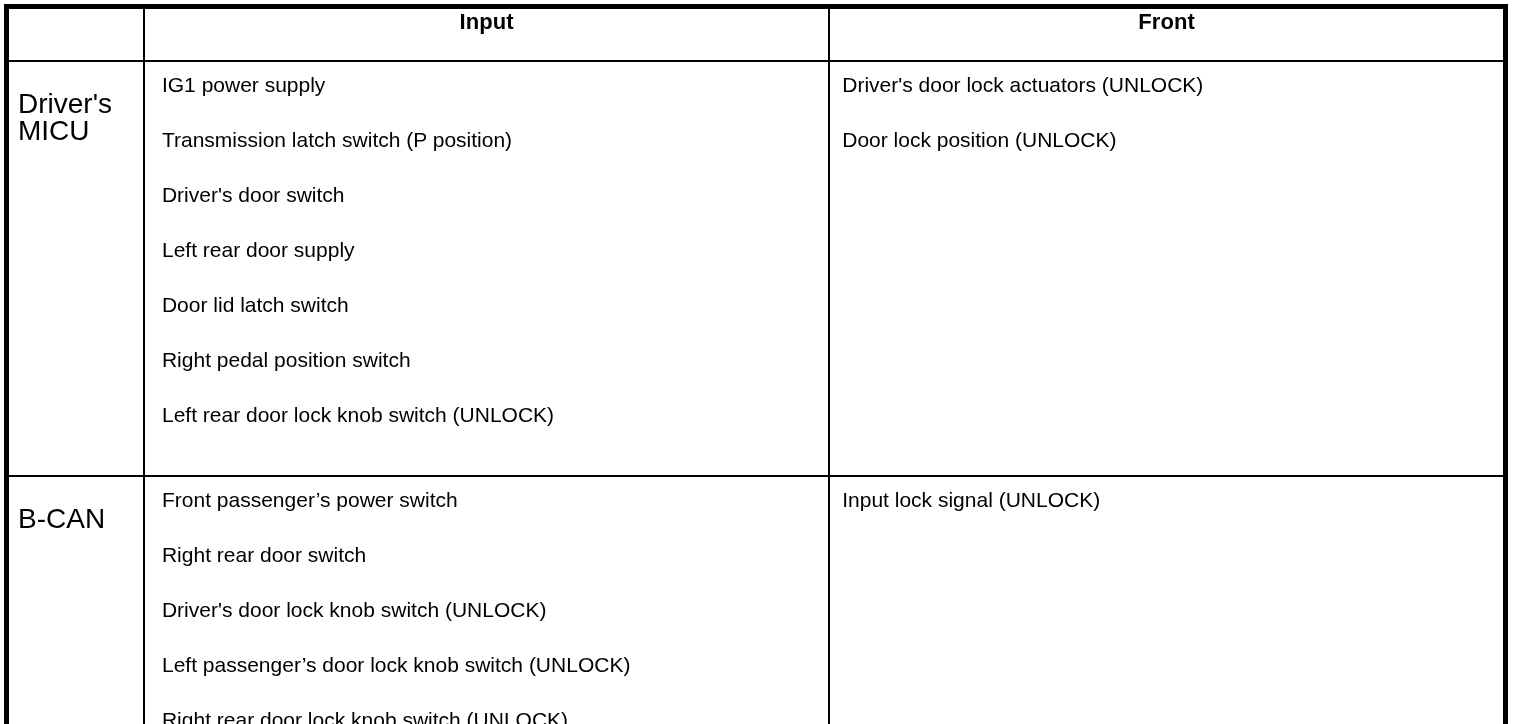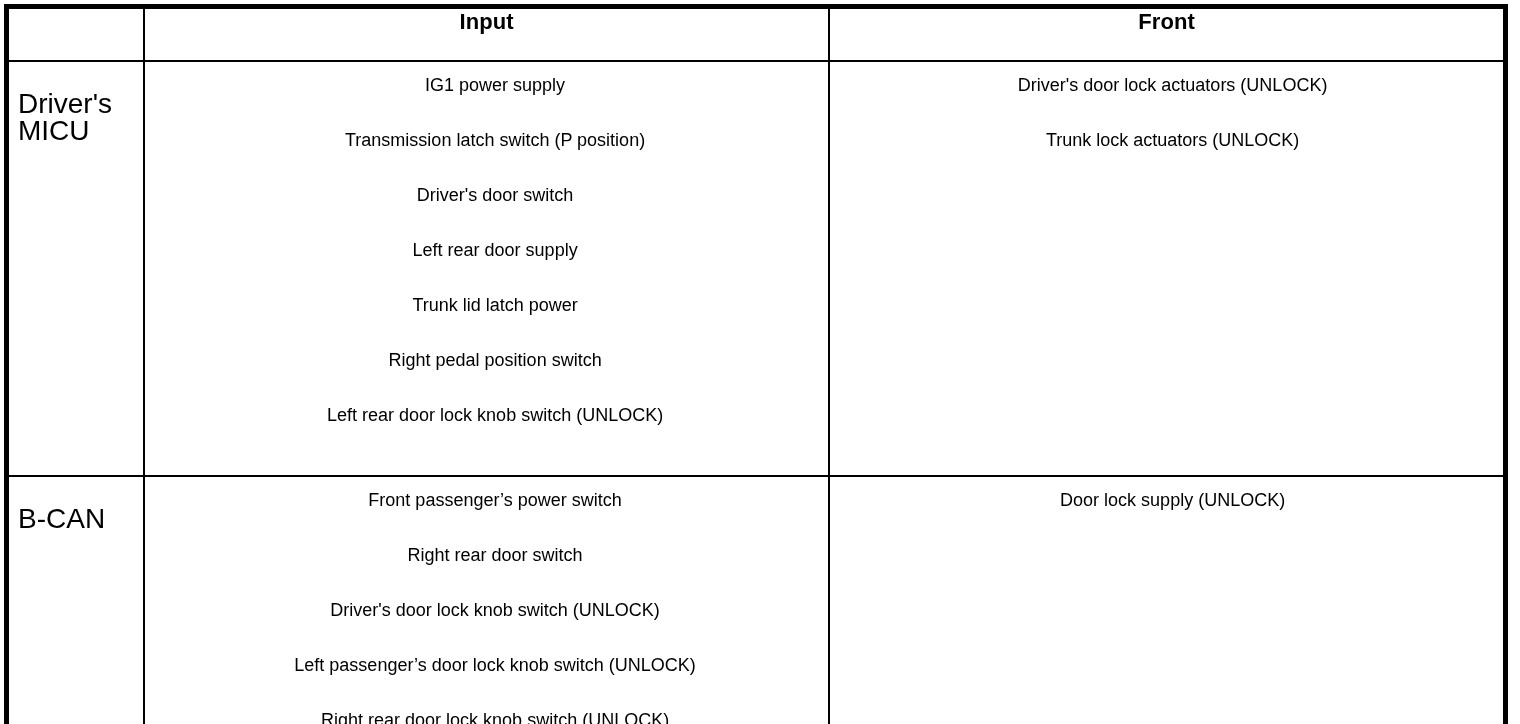--- a/index.html
+++ b/index.html
@@ -76,25 +76,24 @@
     padding-left: 12px;
     margin-top: 32px;
   }
 
   ul.item-list {
     list-style: none;
     margin: 0;
     padding: 0;
   }
   ul.item-list li {
-    font-size: 18px;
+    font-size: 21px;
     line-height: 26px;
     height: 55px;
     white-space: nowrap;
-    text-align: center;
   }
   ul.item-list li:last-child { height: auto; }
 
   tr.group-micu td { height: 385px; }
   tr.group-bcan td { height: 275px; }
 </style>
 </head>
 <body>
 
 <div class="sheet">
@@ -119,50 +118,50 @@
       <tr class="group-micu">
         <td class="group-label">Driver's
 MICU</td>
 
         <td class="list-cell input-col">
           <ul class="item-list">
             <li>IG1 power supply</li>
             <li>Transmission latch switch (P position)</li>
             <li>Driver's door switch</li>
             <li>Left rear door supply</li>
-            <li>Trunk lid latch power</li>
+            <li>Door lid latch switch</li>
             <li>Right pedal position switch</li>
             <li>Left rear door lock knob switch (UNLOCK)</li>
           </ul>
         </td>
 
         <td class="list-cell output-col">
           <ul class="item-list">
             <li>Driver's door lock actuators (UNLOCK)</li>
-            <li>Trunk lock actuators (UNLOCK)</li>
+            <li>Door lock position (UNLOCK)</li>
           </ul>
         </td>
       </tr>
 
       <tr class="group-bcan">
         <td class="group-label">B-CAN</td>
 
         <td class="list-cell input-col">
           <ul class="item-list">
             <li>Front passenger’s power switch</li>
             <li>Right rear door switch</li>
             <li>Driver's door lock knob switch (UNLOCK)</li>
             <li>Left passenger’s door lock knob switch (UNLOCK)</li>
             <li>Right rear door lock knob switch (UNLOCK)</li>
           </ul>
         </td>
 
         <td class="list-cell output-col">
           <ul class="item-list">
-            <li>Door lock supply (UNLOCK)</li>
+            <li>Input lock signal (UNLOCK)</li>
           </ul>
         </td>
       </tr>
 
     </tbody>
   </table>
 
 </div>
 
 </body></html>

